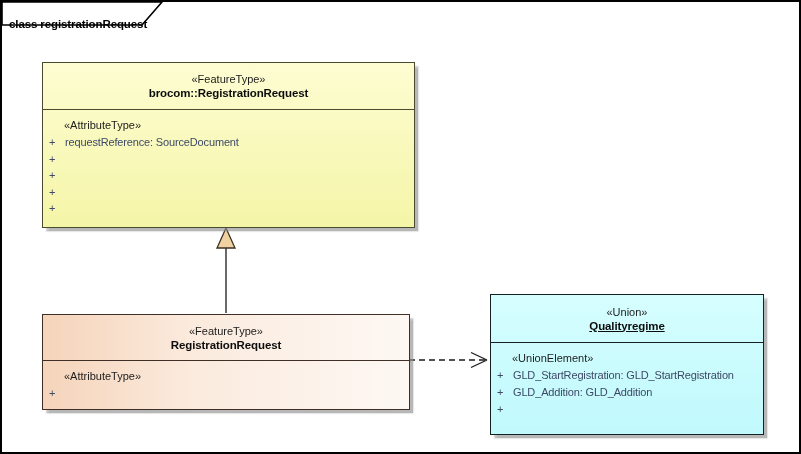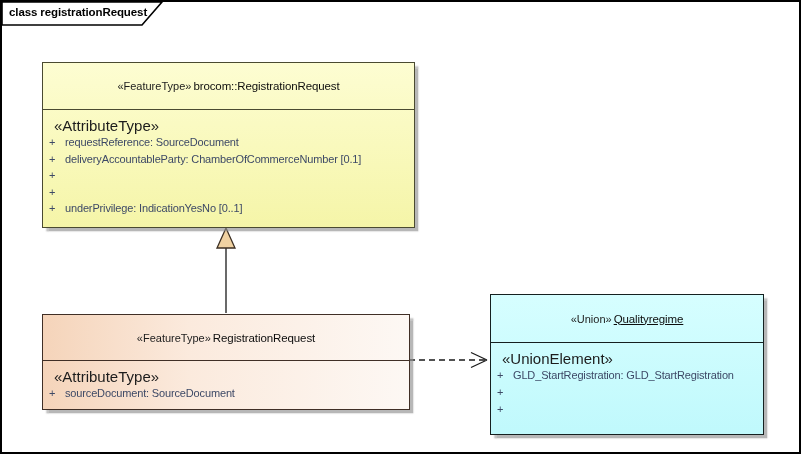--- a/index.html
+++ b/index.html
@@ -7,21 +7,21 @@
     position:relative;
     width:801px;height:454px;
     box-sizing:border-box;
     border:2px solid #000;
     background:#fff;
     font-family:"Liberation Sans",sans-serif;
     overflow:hidden;
   }
   .frame-tab-svg{position:absolute;left:0;top:0;}
   .tab-label{
-    position:absolute;left:7px;top:4px;
+    position:absolute;left:7px;top:16px;
     font-size:11.5px;font-weight:bold;color:#000;
     letter-spacing:-0.1px;white-space:nowrap;
   }
   .uml-box{
     position:absolute;box-sizing:border-box;
     box-shadow:3.5px 3.5px 1.5px rgba(145,145,145,0.65);
   }
   .box-yellow{
     left:40px;top:60px;width:373px;height:166px;
     border:1.2px solid #4a4a31;
@@ -31,34 +31,34 @@
     left:40px;top:312px;width:368px;height:96px;
     border:1.2px solid #402f26;
     background:linear-gradient(90deg,#f5d4ba 0%,#fbeadd 40%,#fdf8f4 100%);
   }
   .box-cyan{
     left:488px;top:292px;width:274px;height:141px;
     border:1.4px solid #152020;
     background:linear-gradient(180deg,#d6feff 0%,#c0f9fc 100%);
   }
   .hdr{
-    display:flex;flex-direction:row;justify-content:center;align-items:center;
+    display:flex;flex-direction:column;justify-content:center;align-items:center;
     gap:2px;
     text-align:right;
   }
   .box-yellow .hdr{height:46px;border-bottom:1.2px solid #4a4a31;}
   .box-peach  .hdr{height:45px;border-bottom:1.2px solid #402f26;}
   .box-cyan   .hdr{height:47px;border-bottom:1.4px solid #152020;}
   .stereo{font-size:11px;color:#1c1c1c;white-space:nowrap;}
-  .cname{font-size:11.5px;font-weight:normal;color:#0d0d0d;white-space:nowrap;letter-spacing:-0.1px;}
+  .cname{font-size:11.5px;font-weight:bold;color:#0d0d0d;white-space:nowrap;letter-spacing:-0.1px;}
   .cname.underlined{text-decoration:underline;}
   .attrs{padding-top:7px;overflow:hidden;}
   .attr-stereo{
-    font-size:15px;color:#1c1c1c;height:17px;line-height:17px;
-    padding-left:11px;white-space:nowrap;
+    font-size:11px;color:#1c1c1c;height:17px;line-height:17px;
+    padding-left:21px;white-space:nowrap;
   }
   .attr-row{
     display:flex;height:16.5px;line-height:16.5px;
     font-size:11px;color:#3d4966;white-space:nowrap;letter-spacing:-0.15px;
   }
   .box-cyan .attr-row{height:17px;line-height:17px;}
   .attr-row .vis{flex:0 0 22px;padding-left:6px;box-sizing:border-box;}
   .connector-svg{position:absolute;left:0;top:0;pointer-events:none;}
 </style>
 </head>
@@ -90,62 +90,60 @@
       <div class="cname">brocom::RegistrationRequest</div>
     </div>
     <div class="attrs">
       <div class="attr-stereo">«AttributeType»</div>
       <div class="attr-row">
         <span class="vis">+</span>
         <span class="atext">requestReference: SourceDocument</span>
       </div>
       <div class="attr-row">
         <span class="vis">+</span>
-        <span class="atext">deliveryAccountableParty: ChamberOfCommerceNumber [0.1]</span>
       </div>
       <div class="attr-row">
         <span class="vis">+</span>
       </div>
       <div class="attr-row">
         <span class="vis">+</span>
       </div>
       <div class="attr-row">
         <span class="vis">+</span>
-        <span class="atext">underPrivilege: IndicationYesNo [0..1]</span>
       </div>
     </div>
   </div>
 
   <div class="uml-box box-peach">
     <div class="hdr">
       <div class="stereo">«FeatureType»</div>
       <div class="cname">RegistrationRequest</div>
     </div>
     <div class="attrs">
       <div class="attr-stereo">«AttributeType»</div>
       <div class="attr-row">
         <span class="vis">+</span>
-        <span class="atext">sourceDocument: SourceDocument</span>
       </div>
     </div>
   </div>
 
   <div class="uml-box box-cyan">
     <div class="hdr">
       <div class="stereo">«Union»</div>
       <div class="cname underlined">Qualityregime</div>
     </div>
     <div class="attrs">
       <div class="attr-stereo">«UnionElement»</div>
       <div class="attr-row">
         <span class="vis">+</span>
         <span class="atext">GLD_StartRegistration: GLD_StartRegistration</span>
       </div>
       <div class="attr-row">
         <span class="vis">+</span>
+        <span class="atext">GLD_Addition: GLD_Addition</span>
       </div>
       <div class="attr-row">
         <span class="vis">+</span>
       </div>
     </div>
   </div>
 
 </div>
 
 </body></html>

